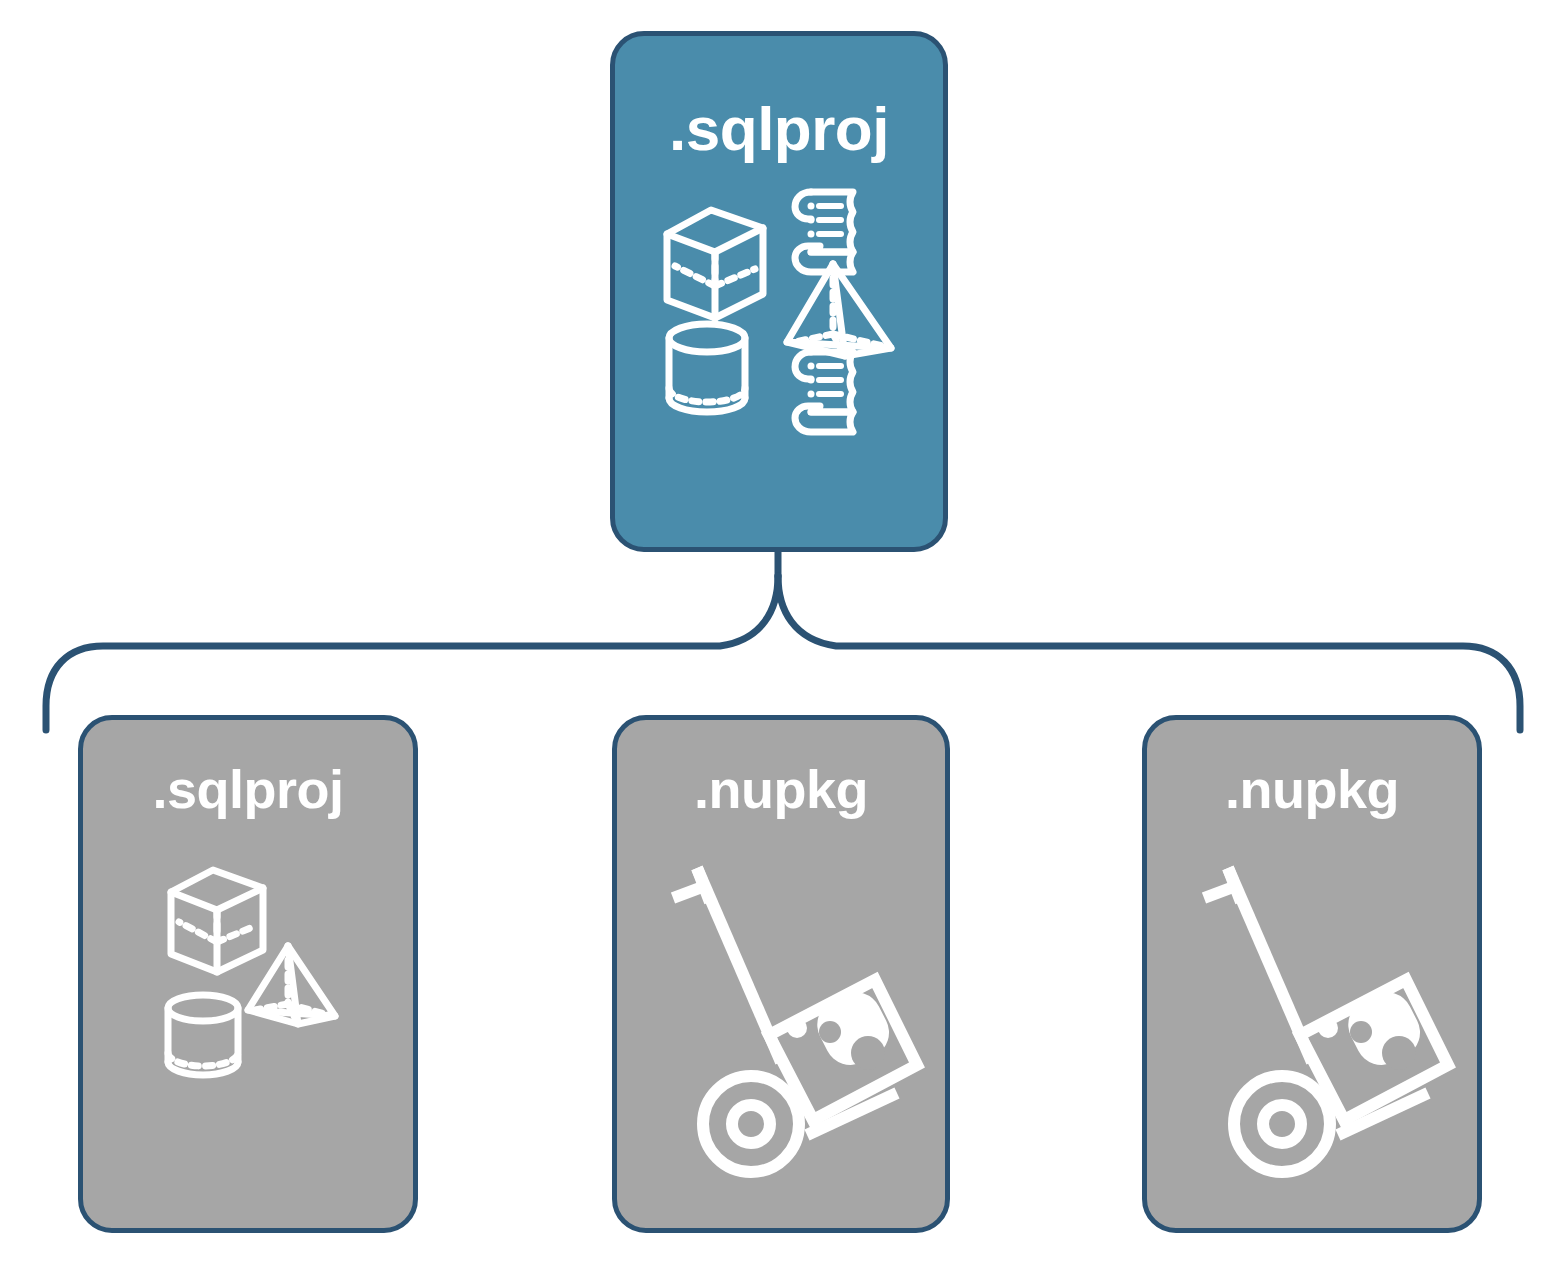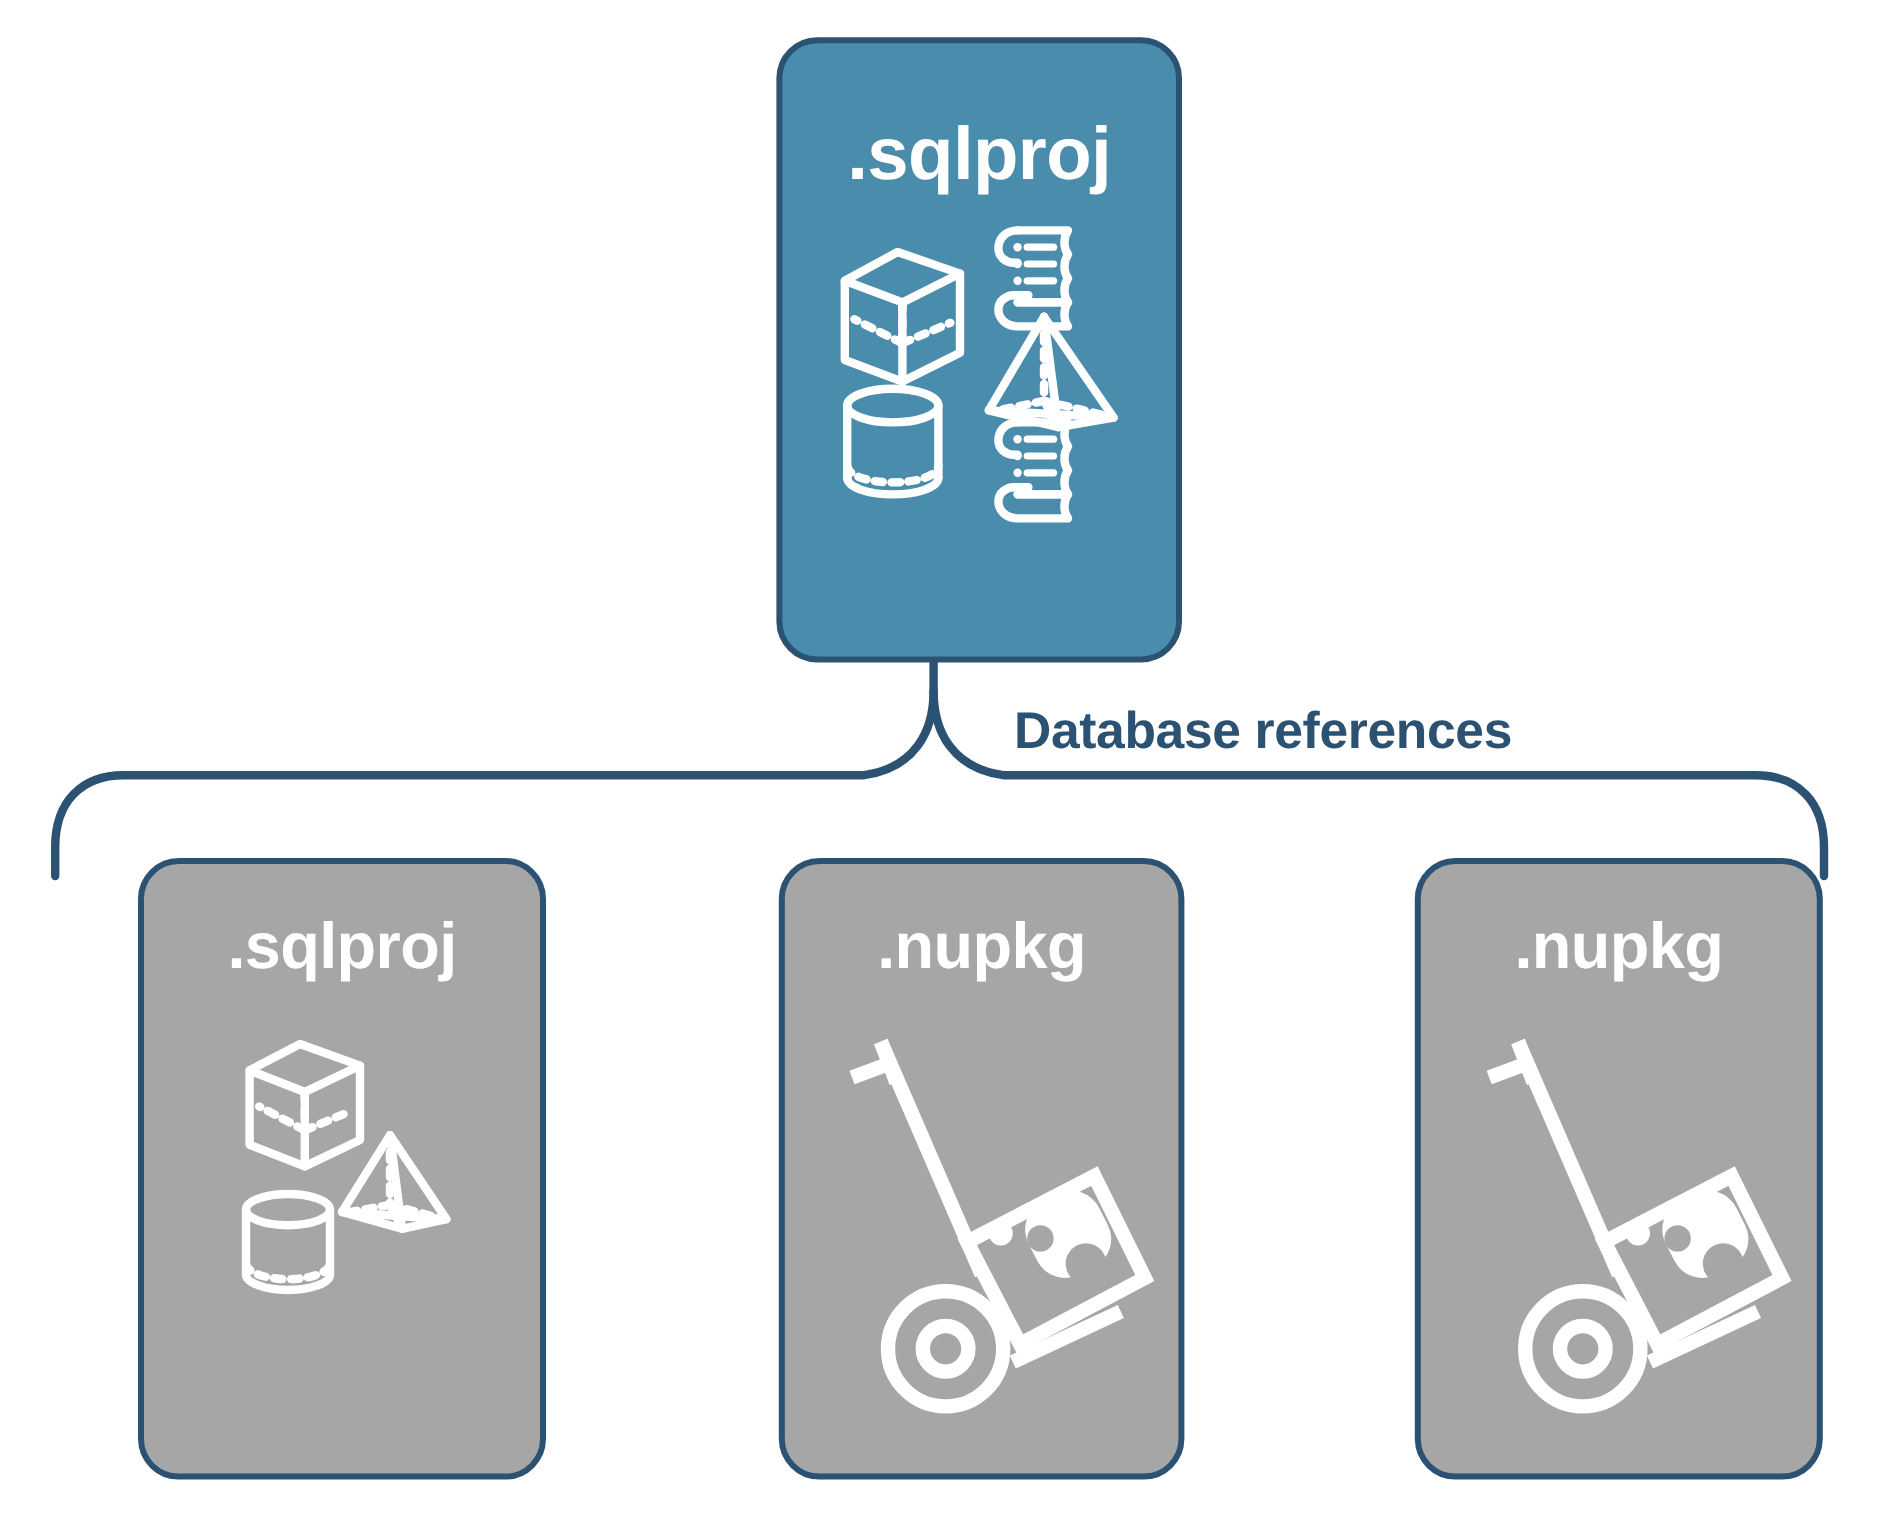--- a/index.html
+++ b/index.html
@@ -16,21 +16,20 @@
     height: 1274px;
     background: #ffffff;
     overflow: hidden;
   }
   .card {
     position: absolute;
     box-sizing: border-box;
     border-radius: 34px;
     border: 5px solid #2b5273;
     display: block;
-    margin-left: 37px;
   }
   .card.primary {
     background: #4a8cab;
   }
   .card.secondary {
     background: #a6a6a6;
   }
   .card-title {
     position: absolute;
     left: 0;
@@ -89,21 +88,20 @@
                C 68,646 46,668 46,706
                L 46,730"></path>
       <path d="M778,576
                C 778,610 794,640 836,646
                L 1463,646
                C 1498,646 1520,668 1520,706
                L 1520,730"></path>
     </g>
   </svg>
 
-  <div class="brace-label" style="left:845px; top:588px;">Database references</div>
 
   <div class="card primary" id="card-top" style="left:610px; top:31px; width:338px; height:521px;">
     <div class="card-title">.sqlproj</div>
 
     <div class="icon-area" style="top:130px; height:280px;">
       <svg width="338" height="280" viewBox="0 0 338 280" aria-hidden="true">
         <g fill="none" stroke="#ffffff" stroke-width="7" stroke-linejoin="round" stroke-linecap="round">
 
           <g>
             <path d="M52,68 L96,44 L148,62 L148,128 L100,152 L52,134 Z"></path>

